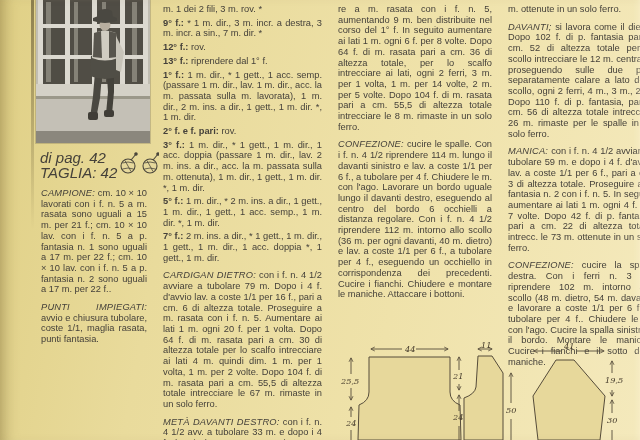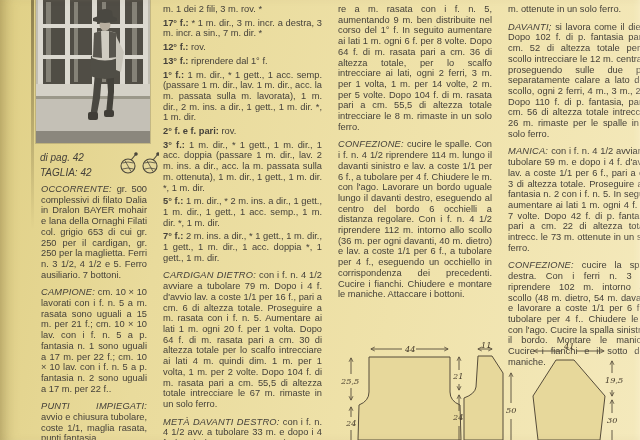--- a/index.html
+++ b/index.html
@@ -14,21 +14,21 @@
     background:linear-gradient(to bottom,rgba(70,58,28,.55),rgba(70,58,28,.18) 70%,transparent);z-index:8;}
   .col{position:absolute;top:1px;text-align:justify;font-size:9.3px;line-height:10.7px;}
   .para{margin:3px;}
   .para.gap{margin-top:7px;}
   .head{font-style:italic;letter-spacing:.2px;}
   .lead{font-weight:bold;}
   #col1{left:38px;width:112px;top:181px;}
   #col2{left:160px;width:165px;}
   #col3{left:335px;width:160px;}
   #col4{left:505px;width:152px;}
-  .caption{position:absolute;left:40px;top:150px;font-style:italic;font-size:10px;line-height:15px;}
+  .caption{position:absolute;left:40px;top:150px;font-style:italic;font-size:15px;line-height:15px;}
   .caption div{white-space:nowrap;}
   #photo{position:absolute;left:36px;top:0;width:114px;height:143px;display:block;
     filter:saturate(.55) contrast(.95);box-shadow:0 0 0 1px rgba(90,80,50,.25);}
   #yarnicons{position:absolute;left:119px;top:151px;}
   #diagrams{position:absolute;left:340px;top:340px;width:300px;height:100px;display:block;}
   .dim{font-family:"DejaVu Serif",serif;font-style:italic;font-size:8.2px;fill:#43392a;}
 </style>
 </head>
 <body>
 
@@ -89,27 +89,26 @@
   </g>
   <g stroke="#4a463b" fill="#e6d89c" stroke-width="1.1" transform="translate(22,0)">
     <line x1="8" y1="14" x2="17" y2="3"></line>
       <circle cx="17" cy="3" r="1.2" fill="#4a463b"></circle>
     <circle cx="9" cy="15" r="7"></circle>
     <path d="M3.5,12 Q9,10 14.5,12 M3.5,18 Q9,16 14.5,18 M6,9.5 Q9,15 12,20.5" fill="none" stroke-width="0.8"></path>
   </g>
 </svg>
 
 <div id="col1" class="col">
-    <p class="para"><span class="head">OCCORRENTE: </span>gr. 500 complessivi di filato Dalia in Dralon BAYER mohair e lana della Ornaghi Filati col. grigio 653 di cui gr. 250 per il cardigan, gr. 250 per la maglietta. Ferri n. 3 1/2, 4 1/2 e 5. Ferro ausiliario. 7 bottoni.</p>
     <p class="para gap"><span class="head">CAMPIONE: </span>cm. 10 × 10 lavorati con i f. n. 5 a m. rasata sono uguali a 15 m. per 21 f.; cm. 10 × 10 lav. con i f. n. 5 a p. fantasia n. 1 sono uguali a 17 m. per 22 f.; cm. 10 × 10 lav. con i f. n. 5 a p. fantasia n. 2 sono uguali a 17 m. per 22 f..</p>
     <p class="para gap"><span class="head">PUNTI IMPIEGATI: </span>avvio e chiusura tubolare, coste 1/1, maglia rasata, punti fantasia.</p>
   </div>
 <div id="col2" class="col">
     <p class="para">m. 1 dei 2 fili, 3 m. rov. *</p>
-    <p class="para"><span class="lead">17° f.: </span>* 1 m. dir., 3 m. incr. a destra, 3 m. incr. a sin., 7 m. dir. *</p>
+    <p class="para"><span class="lead">9° f.: </span>* 1 m. dir., 3 m. incr. a destra, 3 m. incr. a sin., 7 m. dir. *</p>
     <p class="para"><span class="lead">12° f.: </span>rov.</p>
     <p class="para"><span class="lead">13° f.: </span>riprendere dal 1° f.</p>
     <p class="para"><span class="lead">1° f.: </span>1 m. dir., * 1 gett., 1 acc. semp. (passare 1 m. dir., lav. 1 m. dir., acc. la m. passata sulla m. lavorata), 1 m. dir., 2 m. ins. a dir., 1 gett., 1 m. dir. *, 1 m. dir.</p>
     <p class="para"><span class="lead">2° f. e f. pari: </span>rov.</p>
     <p class="para"><span class="lead">3° f.: </span>1 m. dir., * 1 gett., 1 m. dir., 1 acc. doppia (passare 1 m. dir., lav. 2 m. ins. a dir., acc. la m. passata sulla m. ottenuta), 1 m. dir., 1 gett., 1 m. dir. *, 1 m. dir.</p>
     <p class="para"><span class="lead">5° f.: </span>1 m. dir., * 2 m. ins. a dir., 1 gett., 1 m. dir., 1 gett., 1 acc. semp., 1 m. dir. *, 1 m. dir.</p>
     <p class="para"><span class="lead">7° f.: </span>2 m. ins. a dir., * 1 gett., 1 m. dir., 1 gett., 1 m. dir., 1 acc. doppia *, 1 gett., 1 m. dir.</p>
     <p class="para gap"><span class="head">CARDIGAN DIETRO: </span>con i f. n. 4 1/2 avviare a tubolare 79 m. Dopo i 4 f. d'avvio lav. a coste 1/1 per 16 f., pari a cm. 6 di altezza totale. Proseguire a m. rasata con i f. n. 5. Aumentare ai lati 1 m. ogni 20 f. per 1 volta. Dopo 64 f. di m. rasata pari a cm. 30 di altezza totale per lo scalfo intrecciare ai lati 4 m. quindi dim. 1 m. per 1 volta, 1 m. per 2 volte. Dopo 104 f. di m. rasata pari a cm. 55,5 di altezza totale intrecciare le 67 m. rimaste in un solo ferro.</p>
     <p class="para gap"><span class="head">METÀ DAVANTI DESTRO: </span>con i f. n. 4 1/2 avv. a tubolare 33 m. e dopo i 4 f. d'avvio lavorare a coste 1/1 per 16 f., pari a cm. 6 di altezza totale.</p>
   </div>

